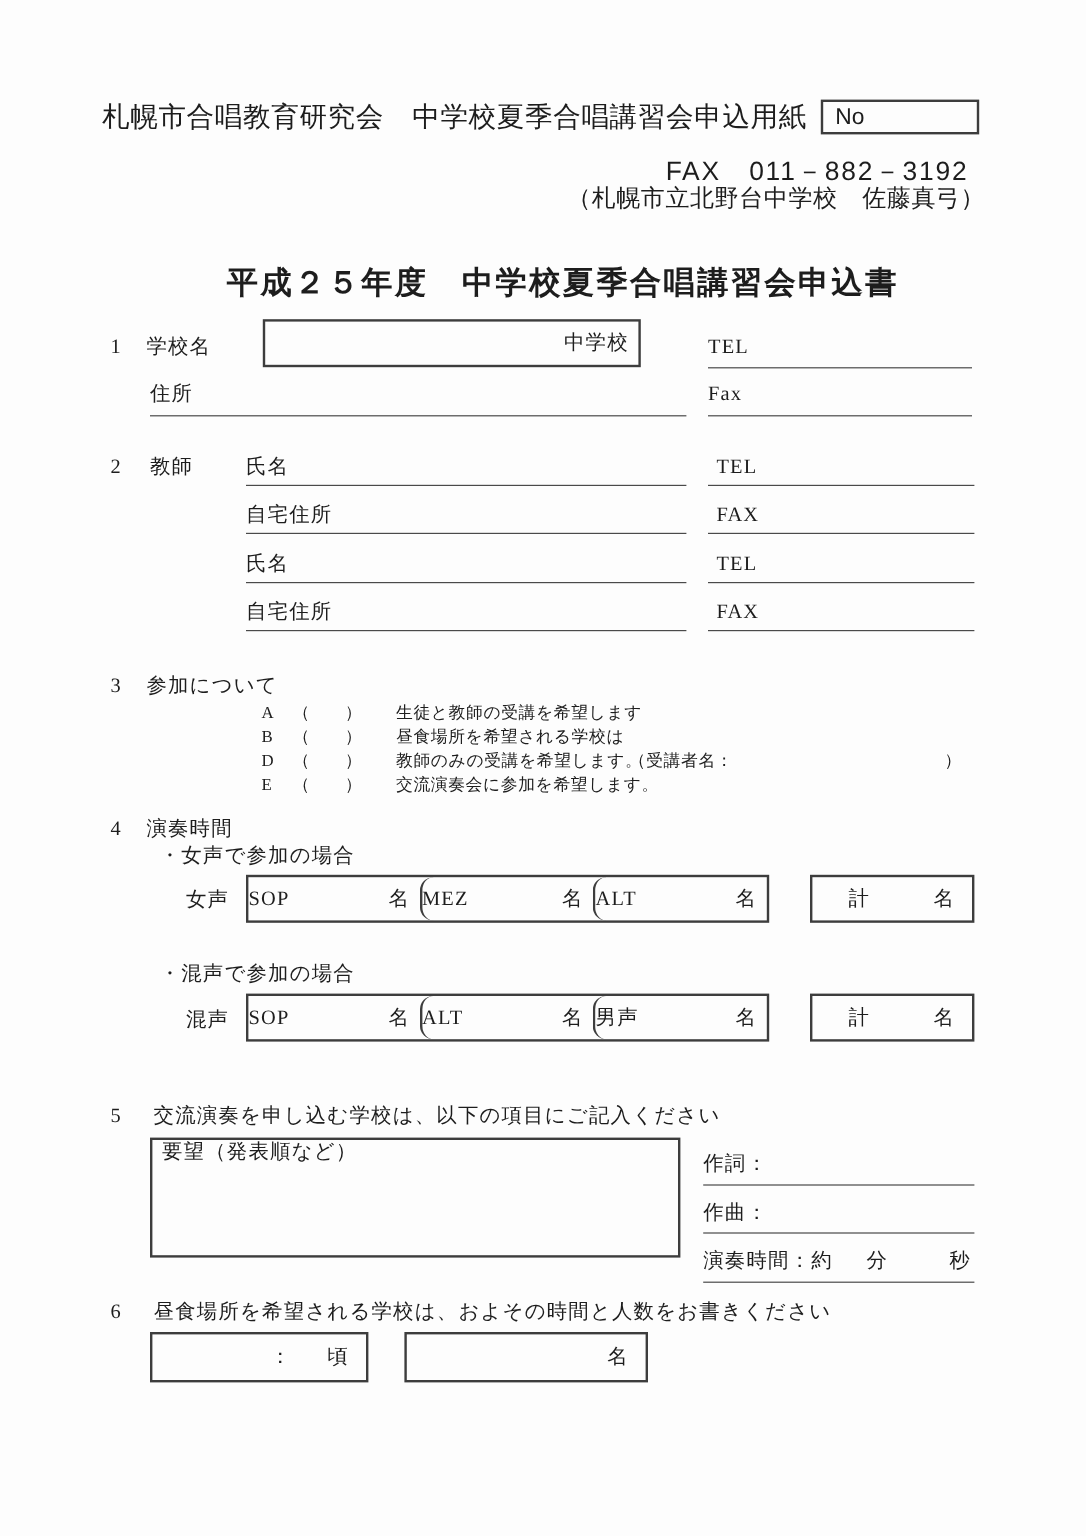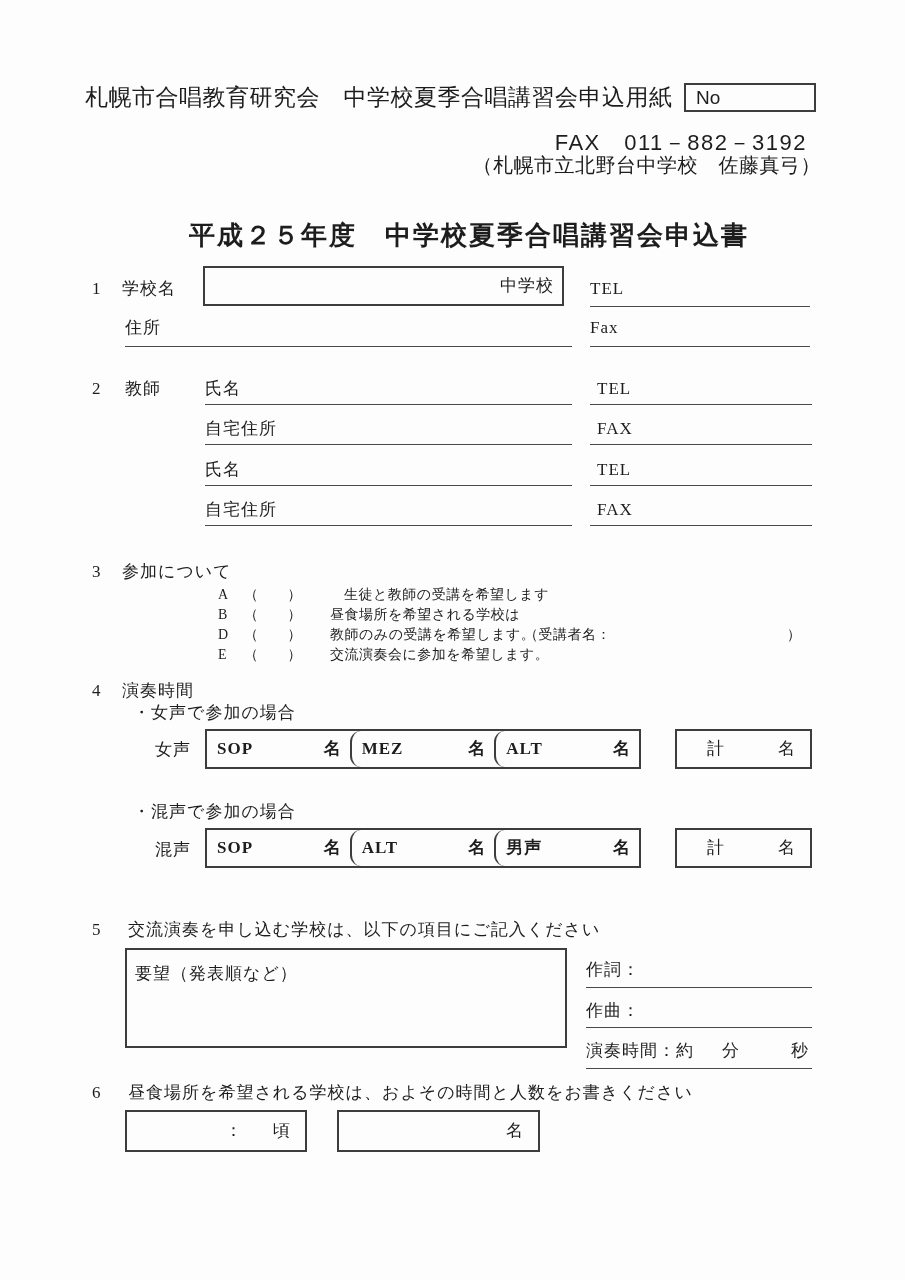--- a/index.html
+++ b/index.html
@@ -11,45 +11,45 @@
   }
   .abs { position:absolute; }
   .t  { font-size:17px; line-height:20px; letter-spacing:1px; white-space:pre; }
   .opt{ font-size:14px; line-height:18px; letter-spacing:0.5px; white-space:pre; }
   .gothic { font-family:"Liberation Sans", sans-serif; }
   .ul { height:0; border-top:1.8px solid #4a4a4a; }
   .bx { border:2px solid #3d3d3d; background:transparent; }
   .schoolbox { display:flex; justify-content:flex-end; align-items:center; padding-right:8px; }
   .nobox { display:flex; align-items:center; padding-left:10px; }
   .vtable { display:flex; }
-  .cell { flex:1; display:flex; justify-content:space-between; align-items:center; padding:0 8px 0 10px;font-weight:bold; }
+  .cell { flex:1; display:flex; justify-content:space-between; align-items:center; padding:0 8px 0 0; }
   .cell + .cell { border-left:2px solid #3d3d3d;border-radius:11px; }
   .totalbox { display:flex; justify-content:space-between; align-items:center; padding:0 14px 0 30px; }
   .songrow { height:40px; border-bottom:2px solid #3d3d3d; display:flex; align-items:center; padding-left:8px; }
-  .reqrow { padding:14px 8px; display:flex; align-items:flex-start; }
+  .reqrow { padding:0 8px; display:flex; align-items:flex-start; }
   .lunchbox { display:flex; justify-content:flex-end; align-items:center; padding-right:14px; }
   .doc-title { left:0; right:0; text-align:center; font-size:26px; font-weight:bold; letter-spacing:2px;margin-left:33px; }
 </style>
 </head>
 <body>
 
 <div class="page">
 
   <div class="abs gothic" style="left:85px;top:82px;font-size:23px;letter-spacing:0.5px;white-space:pre">札幌市合唱教育研究会　中学校夏季合唱講習会申込用紙</div>
   <div class="abs bx nobox" style="left:684px;top:83px;width:132px;height:29px">
     <span class="gothic" style="font-size:19px">No</span>
   </div>
   <div class="abs gothic" style="right:98px;top:128px;font-size:22px;letter-spacing:1.5px;white-space:pre">FAX　011－882－3192</div>
   <div class="abs gothic" style="right:84px;top:152px;font-size:20px;letter-spacing:0.5px;white-space:pre">（札幌市立北野台中学校　佐藤真弓）</div>
 
   <div class="abs doc-title" style="top:218px">平成２５年度　中学校夏季合唱講習会申込書</div>
 
   <span class="abs t" style="left:92px;top:279px">1</span>
   <span class="abs t" style="left:122px;top:279px">学校名</span>
-  <div class="abs bx schoolbox" style="left:203px;top:266px;width:361px;height:40px">
+  <div class="abs bx schoolbox" style="left:219px;top:266px;width:315px;height:40px">
     <span class="t">中学校</span>
   </div>
   <span class="abs t" style="left:590px;top:279px">TEL</span>
   <div class="abs ul" style="left:590px;top:306px;width:220px"></div>
   <span class="abs t" style="left:125px;top:318px">住所</span>
   <div class="abs ul" style="left:125px;top:346px;width:447px"></div>
   <span class="abs t" style="left:590px;top:318px">Fax</span>
   <div class="abs ul" style="left:590px;top:346px;width:220px"></div>
 
   <span class="abs t" style="left:92px;top:379px">2</span>
@@ -73,21 +73,21 @@
   <span class="abs t" style="left:205px;top:500px">自宅住所</span>
   <div class="abs ul" style="left:205px;top:525px;width:367px"></div>
   <span class="abs t" style="left:597px;top:500px">FAX</span>
   <div class="abs ul" style="left:590px;top:525px;width:222px"></div>
 
   <span class="abs t" style="left:92px;top:562px">3</span>
   <span class="abs t" style="left:122px;top:562px">参加について</span>
 
   <span class="abs opt" style="left:218px;top:586px">A</span>
   <span class="abs opt" style="left:244px;top:586px">（　　）</span>
-  <span class="abs opt" style="left:344px;top:586px">生徒と教師の受講を希望します</span>
+  <span class="abs opt" style="left:330px;top:586px">生徒と教師の受講を希望します</span>
 
   <span class="abs opt" style="left:218px;top:606px">B</span>
   <span class="abs opt" style="left:244px;top:606px">（　　）</span>
   <span class="abs opt" style="left:330px;top:606px">昼食場所を希望される学校は</span>
 
   <span class="abs opt" style="left:218px;top:626px">D</span>
   <span class="abs opt" style="left:244px;top:626px">（　　）</span>
   <span class="abs opt" style="left:330px;top:626px">教師のみの受講を希望します。</span>
   <span class="abs opt" style="left:524px;top:626px">（受講者名：</span>
   <span class="abs opt" style="left:787px;top:626px">）</span>

